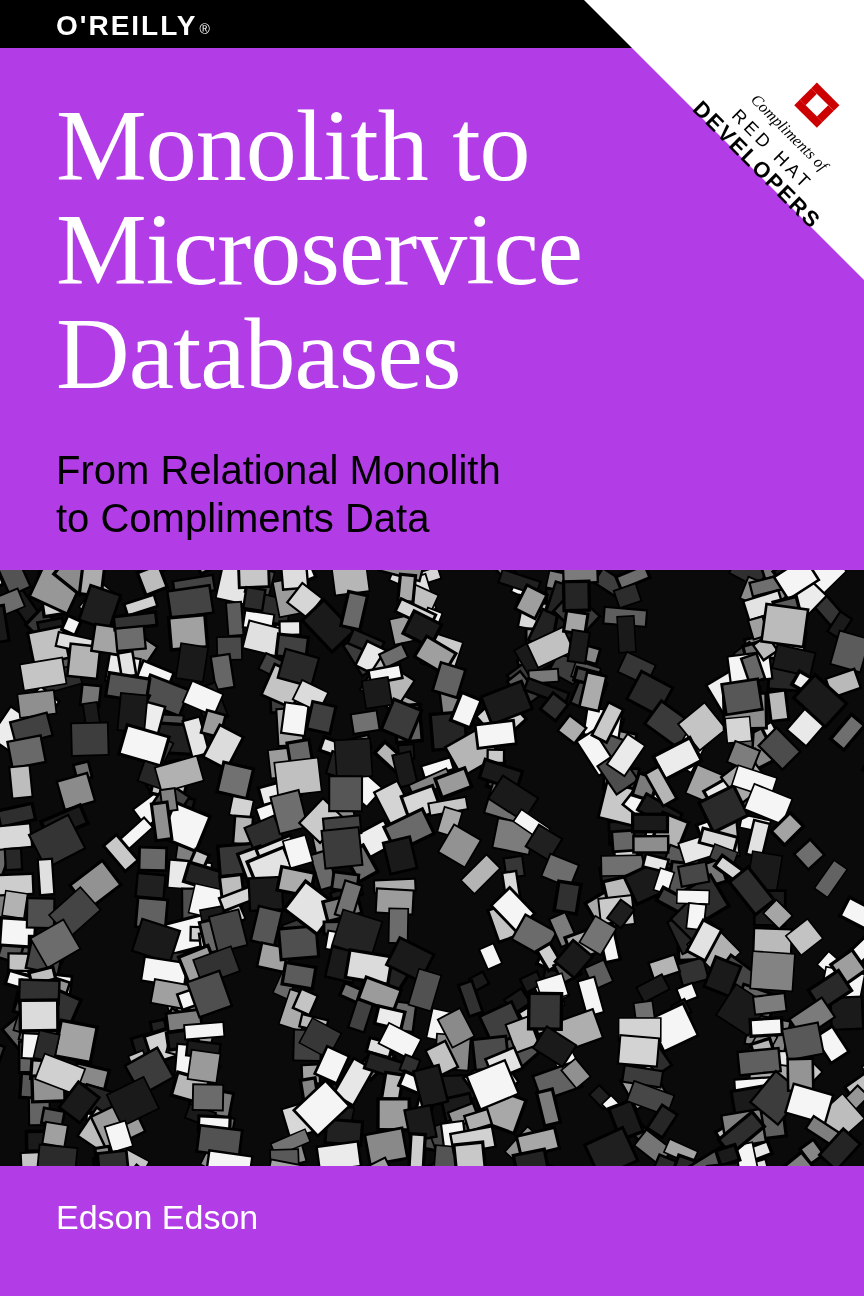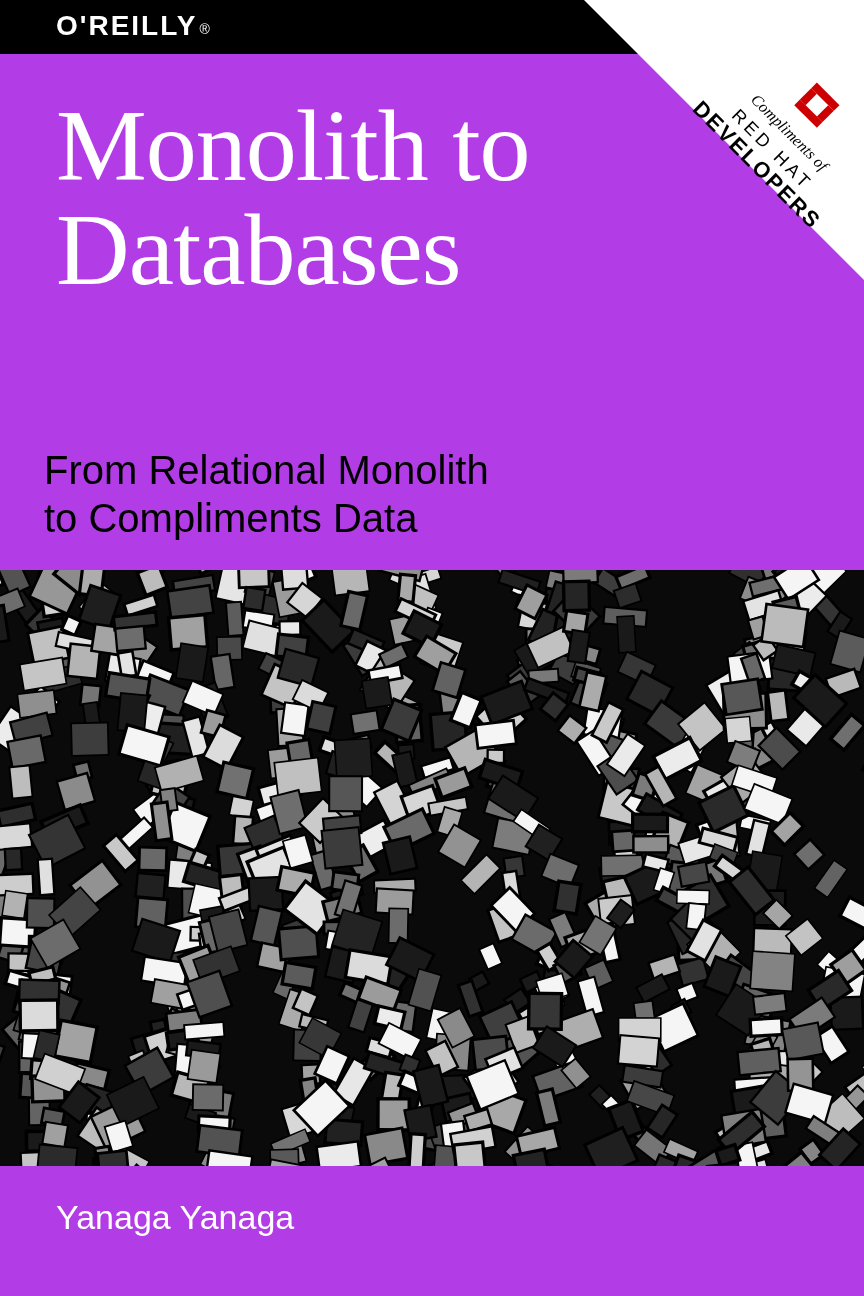--- a/index.html
+++ b/index.html
@@ -1,31 +1,31 @@
 <!DOCTYPE html>
 <html><head>
 <meta charset="utf-8">
 <style>
 html,body{margin:0;padding:0}
 body{width:864px;height:1296px;font-family:Helvetica,Arial,sans-serif;background:#b23de6;position:relative;overflow:hidden}
-.top-bar{height:54px;background:#000;width:100%;position:relative}
+.top-bar{height:48px;background:#000;width:100%;position:relative}
 .publisher{position:absolute;left:56px;top:10px;color:#fff;font-family:"Helvetica Neue",Helvetica,Arial,sans-serif}
 .publisher .name{font-weight:700;font-size:28px;letter-spacing:2px}
 .publisher .reg{font-size:14px;vertical-align:text-top;margin-left:2px}
 .corner{position:absolute;top:0;right:0;width:340px;height:340px;overflow:hidden;pointer-events:none}
 .corner .tri{position:absolute;top:0;right:0;width:0;height:0;border-top:280px solid #fff;border-left:280px solid transparent}
 .corner .content{position:absolute;top:74px;right:-46px;transform:rotate(45deg);transform-origin:center;width:240px;text-align:center}
 .corner .compliments{font-family:"Times New Roman",serif;font-style:italic;font-size:16px;color:#000;margin-bottom:6px}
 .corner .sponsor{font-family:"Helvetica Neue",Helvetica,Arial,sans-serif;color:#000;line-height:1.05}
 .corner .sponsor .l1{font-size:18px;font-weight:400;letter-spacing:4px}
 .corner .sponsor .l2{font-size:22px;font-weight:900;letter-spacing:2px}
 .corner .logo{display:inline-block;margin-bottom:6px}
 .corner .logo svg{display:block}
 .title{position:absolute;left:56px;top:94px;color:#fff;font-family:Georgia,"Times New Roman",serif;font-size:102px;line-height:1.02;font-weight:300;letter-spacing:-1px}
-.subtitle{position:absolute;left:44px;top:446px;color:#000;font-family:"Helvetica Neue",Helvetica,Arial,sans-serif;font-size:40px;font-weight:500;line-height:1.2}
+.subtitle{position:absolute;left:56px;top:446px;color:#000;font-family:"Helvetica Neue",Helvetica,Arial,sans-serif;font-size:40px;font-weight:500;line-height:1.2}
 .art{position:absolute;top:570px;left:0;width:864px;height:596px;overflow:hidden;background:#121212}
 .art svg{display:block;width:100%;height:100%}
 .author{position:absolute;left:56px;top:1198px;color:#fff;font-family:"Helvetica Neue",Helvetica,Arial,sans-serif;font-size:34px;font-weight:500}
 </style>
 </head>
 <body>
 
 <div class="top-bar">
   <div class="publisher">
     <span class="name">O'REILLY</span><span class="reg">®</span>
@@ -47,20 +47,21 @@
     <div class="compliments">Compliments of</div>
     <div class="sponsor">
       <div class="l1">RED HAT</div>
       <div class="l2">DEVELOPERS</div>
     </div>
   </div>
 </div>
 
 <div class="title">
   <div>Monolith to</div>
+  <div>Microservice</div>
   <div>Databases</div>
 </div>
 
 <div class="subtitle">
   <div>From Relational Monolith</div>
   <div>to Compliments Data</div>
 </div>
 
 <div class="art">
   <svg viewBox="0 0 864 596" preserveAspectRatio="xMidYMid slice">
@@ -821,13 +822,13 @@
         <rect x="-18.2" y="-15.8" width="36.4" height="31.5" fill="rgb(88,88,88)" stroke="#000" stroke-width="2.0" transform="translate(802.9,471.5) rotate(-10.9)"></rect>
         <rect x="-12.5" y="-15.8" width="25.1" height="31.6" fill="rgb(148,148,148)" stroke="#000" stroke-width="2.6" transform="translate(800.4,504.7) rotate(-1.0)"></rect>
         <rect x="-20.5" y="-15.0" width="41.1" height="30.0" fill="#f5f5f5" stroke="#000" stroke-width="2.4" transform="translate(809.2,533.8) rotate(16.3)"></rect>
         <rect x="-21.2" y="-7.3" width="42.5" height="14.5" fill="rgb(127,127,127)" stroke="#000" stroke-width="2.3" transform="translate(827.5,563.9) rotate(33.2)"></rect>
         <rect x="-11.5" y="-17.8" width="23.0" height="35.5" fill="rgb(36,36,36)" stroke="#000" stroke-width="2.8" transform="translate(839.8,579.6) rotate(42.3)"></rect>
         <rect x="-12.7" y="-9.1" width="25.3" height="18.2" fill="#f5f5f5" stroke="#000" stroke-width="2.6" transform="translate(869.6,614.3) rotate(36.9)"></rect>
       </g>
   </svg>
 </div>
 
-<div class="author">Yanaga Yanaga</div>
+<div class="author">Edson Edson</div>
 
 </body></html>

